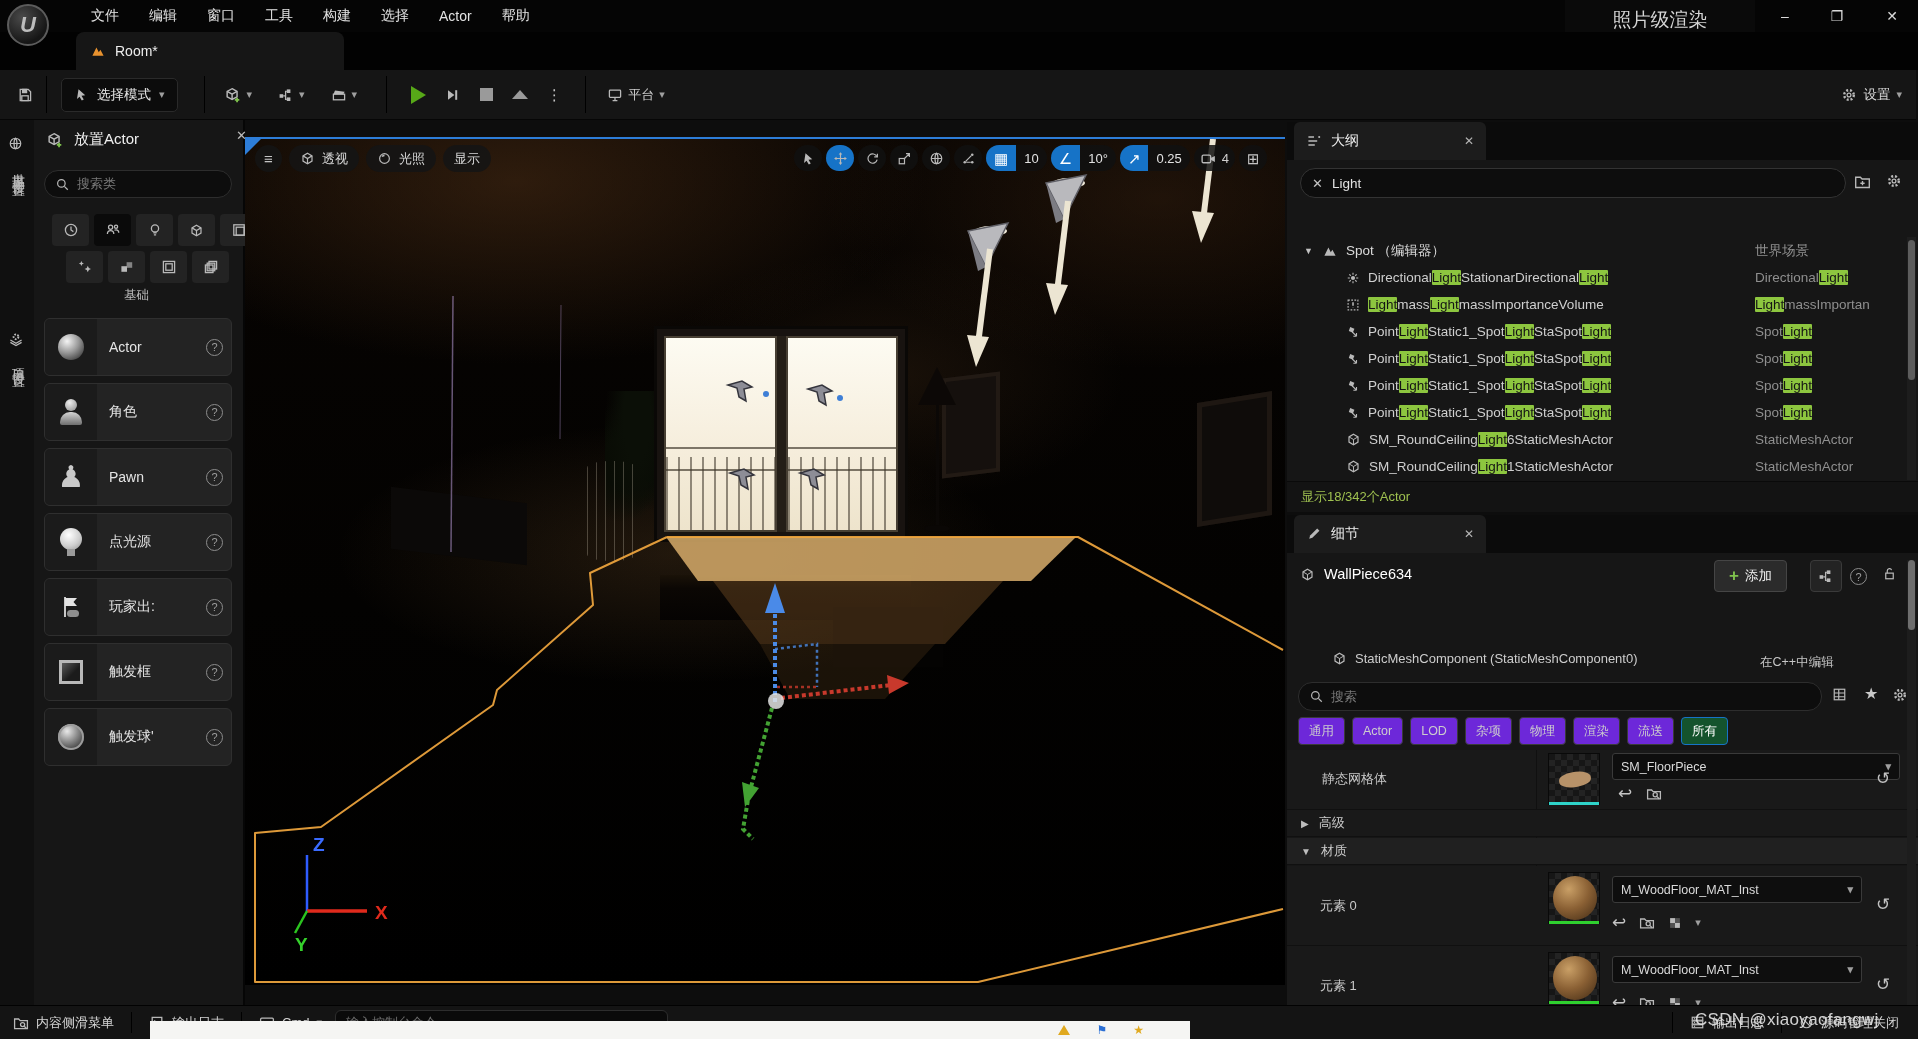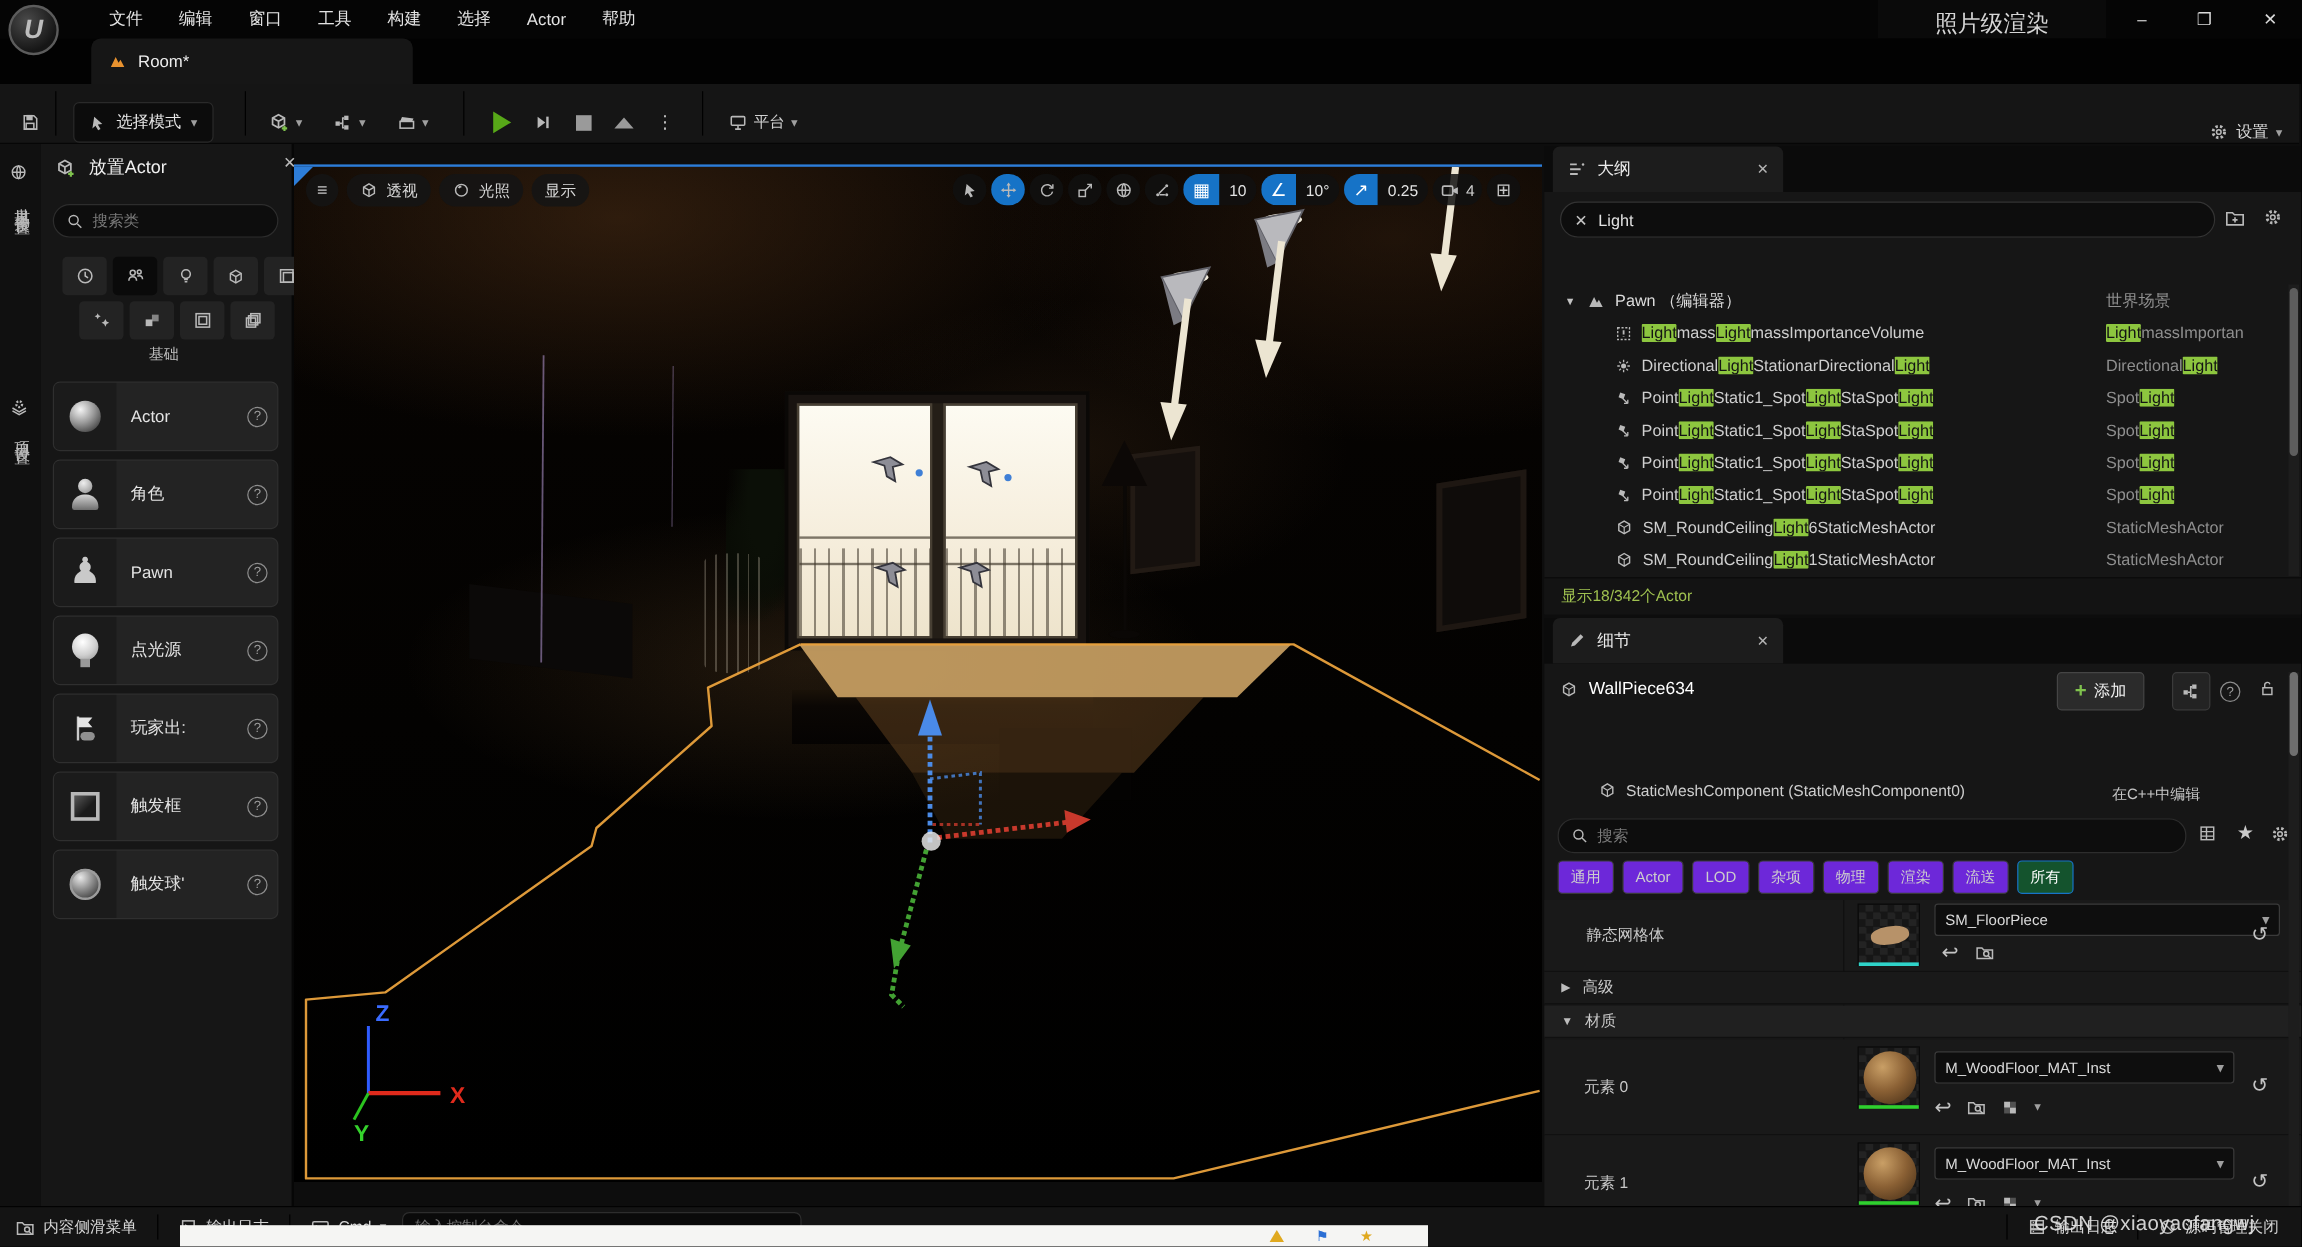--- a/index.html
+++ b/index.html
@@ -16,21 +16,21 @@
 .logo{left:7px;top:4px;width:42px;height:42px;border-radius:50%;background:radial-gradient(circle at 35% 30%,#4a4a4a,#161616 70%);border:2px solid #5c5c5c;z-index:30;display:flex;align-items:center;justify-content:center;color:#bdbdbd;font-family:"Liberation Serif",serif;font-style:italic;font-weight:bold;font-size:22px}
 .menubar{left:76px;top:0;height:32px}
 .menu-item{padding:0 15px;height:32px;display:flex;align-items:center;color:#e3e3e3;font-size:14px;cursor:default}
 .render-badge{left:1565px;top:0;width:190px;height:40px;background:#0a0a0a;display:flex;align-items:center;justify-content:center;color:#d6d6d6;font-size:19px;border-radius:0 0 4px 4px}
 .winbtn{top:0;height:32px;width:50px;display:flex;align-items:center;justify-content:center;color:#d9d9d9;font-size:14px}
 
 .tabrow{left:0;top:32px;width:1918px;height:38px;background:#020202}
 .doc-tab{left:76px;top:32px;width:268px;height:38px;background:#161616;border-radius:8px 8px 0 0;display:flex;align-items:center;gap:9px;padding:0 14px;color:#ededed;font-size:14px}
 .doc-tab .mt{color:#e8922f}
 
-.toolbar{left:0;top:70px;width:1916px;height:50px;background:#151515;display:flex;align-items:flex-end;border-bottom:1px solid #060606}
+.toolbar{left:0;top:70px;width:1916px;height:50px;background:#151515;display:flex;align-items:center;border-bottom:1px solid #060606}
 .tbtn{height:34px;min-width:34px;border-radius:4px;display:flex;align-items:center;justify-content:center;gap:5px;padding:0 7px;color:#cfcfcf}
 .mode-btn{background:#0c0c0c;border:1px solid #2a2a2a;height:34px;border-radius:5px;display:flex;align-items:center;gap:8px;padding:0 12px;color:#e6e6e6;font-size:13.5px}
 .chev{font-size:11px;color:#9f9f9f}
 .play{width:0;height:0;border-left:15px solid #57a818;border-top:9px solid transparent;border-bottom:9px solid transparent}
 .stopsq{width:13px;height:13px;background:#9a9a9a}
 .eject{width:0;height:0;border-bottom:9px solid #9a9a9a;border-left:8px solid transparent;border-right:8px solid transparent;position:relative}
 .settings-btn{position:absolute;right:14px;display:flex;align-items:center;gap:6px;color:#d9d9d9;font-size:13.5px}
 
 .leftrail{left:0;top:120px;width:34px;height:885px;background:#101010}
 .railtxt{writing-mode:vertical-lr;letter-spacing:2px;color:#b9b9b9;font-size:13px}
@@ -680,42 +680,42 @@
       </svg>
     </div>
   <div class="abs" style="left:1290px;top:237px;width:620px" id="outliner-rows">
       <div class="orow">
      <span style="margin-left:14px;font-size:9px;color:#c3c3c3">▼</span>
      <span class="ic" style="margin:0 8px 0 9px">
           <svg viewBox="0 0 20 20" width="16" height="16" fill="none" stroke="currentColor" stroke-width="1.6">
             <path d="M3 16L8 5.5l3 6 2-3 4 7.5z" fill="currentColor" stroke="none"></path>
           </svg>
         </span>
-     <span class="olabel" style="color:#dcdcdc">Pawn （编辑器）</span>
+     <span class="olabel" style="color:#dcdcdc">Spot （编辑器）</span>
      <span class="otype">世界场景</span>
+   </div>
+      <div class="orow">
+     <span class="ic" style="margin-left:56px;margin-right:8px">
+          <svg viewBox="0 0 20 20" width="14" height="14" fill="none" stroke="currentColor" stroke-width="1.6">
+            <circle cx="10" cy="10" r="3" fill="currentColor" stroke="none"></circle>
+            <path d="M10 2.5v3M10 14.5v3M2.5 10h3M14.5 10h3M4.8 4.8l2 2M13.2 13.2l2 2M15.2 4.8l-2 2M4.8 15.2l2-2"></path>
+          </svg>
+        </span>
+     <span class="olabel"><span class="">Directional</span><span class="hl">Light</span><span class="">Stationar</span><span class="">Directional</span><span class="hl">Light</span></span>
+     <span class="otype"><span class="">Directional</span><span class="hl">Light</span></span>
    </div>
       <div class="orow">
      <span class="ic" style="margin-left:56px;margin-right:8px">
           <svg viewBox="0 0 20 20" width="14" height="14" fill="none" stroke="currentColor" stroke-width="1.6">
             <rect x="3" y="3" width="14" height="14" stroke-dasharray="2.5 2"></rect>
             <path d="M10 6v5M10 13.5v.6" stroke-width="2.2"></path>
           </svg>
         </span>
      <span class="olabel"><span class="hl">Light</span><span class="">mass</span><span class="hl">Light</span><span class="">massImportanceVolume</span></span>
      <span class="otype"><span class="hl">Light</span><span class="">massImportan</span></span>
-   </div>
-      <div class="orow">
-     <span class="ic" style="margin-left:56px;margin-right:8px">
-          <svg viewBox="0 0 20 20" width="14" height="14" fill="none" stroke="currentColor" stroke-width="1.6">
-            <circle cx="10" cy="10" r="3" fill="currentColor" stroke="none"></circle>
-            <path d="M10 2.5v3M10 14.5v3M2.5 10h3M14.5 10h3M4.8 4.8l2 2M13.2 13.2l2 2M15.2 4.8l-2 2M4.8 15.2l2-2"></path>
-          </svg>
-        </span>
-     <span class="olabel"><span class="">Directional</span><span class="hl">Light</span><span class="">Stationar</span><span class="">Directional</span><span class="hl">Light</span></span>
-     <span class="otype"><span class="">Directional</span><span class="hl">Light</span></span>
    </div>
       <div class="orow">
      <span class="ic" style="margin-left:56px;margin-right:8px">
           <svg viewBox="0 0 20 20" width="14" height="14" fill="none" stroke="currentColor" stroke-width="1.6">
             <path d="M6 3l6 2.2L9.8 11 4 8.5z" fill="currentColor" stroke="none"></path>
             <path d="M9 10l6 6M15 16h-4.5M15 16v-4.5"></path>
           </svg>
         </span>
      <span class="olabel"><span class="">Point</span><span class="hl">Light</span><span class="">Static1_Spot</span><span class="hl">Light</span><span class="">Sta</span><span class="">Spot</span><span class="hl">Light</span></span>
      <span class="otype"><span class="">Spot</span><span class="hl">Light</span></span>

